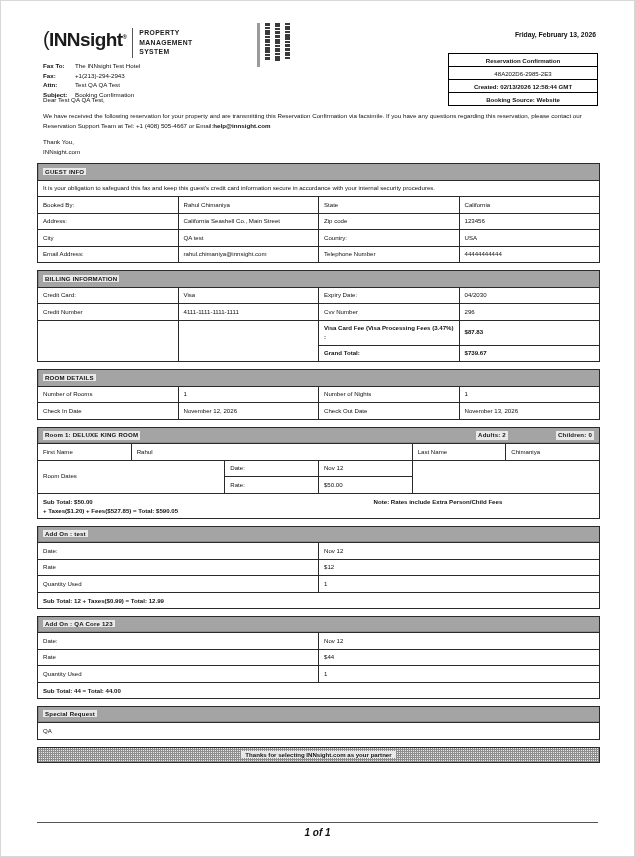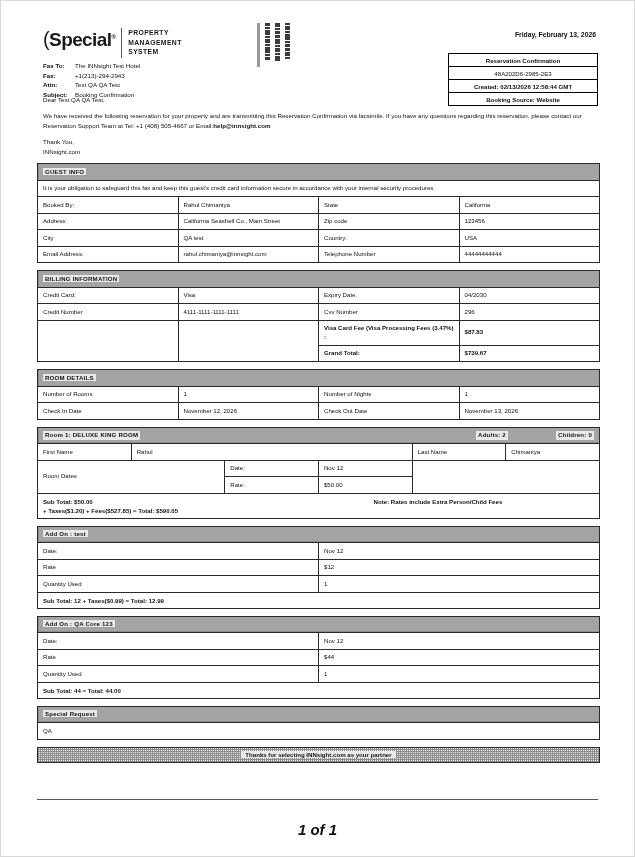--- a/index.html
+++ b/index.html
@@ -126,35 +126,35 @@
     background-image:
       repeating-linear-gradient(0deg,  #8d8d8d 0 1px, transparent 1px 2px),
       repeating-linear-gradient(90deg, #8d8d8d 0 1px, transparent 1px 2px);
     background-color: #e9e9e9;
   }
   .footer-banner span { background: #e9e9e9; padding: 0 4px; }
 
   .pagefoot {
     position: absolute; left: 36px; right: 36px; bottom: 18px;
     border-top: 1px solid #555; text-align: center;
-    font-size: 15px; font-style: italic; font-weight: bold;
-    color: #111; padding-top: 21px;
+    font-size: 10px; font-style: italic; font-weight: bold;
+    color: #111; padding-top: 4px;
   }
 </style>
 </head>
 <body>
 
 <div class="page">
   <div class="sheet">
 
     <div class="hdr">
 
       <div class="logo-wrap">
         <div class="logo-mark">
-          <span class="paren">(</span><span class="inn">Special</span><span class="logo-reg">®</span>
+          <span class="paren">(</span><span class="inn">INNsight</span><span class="logo-reg">®</span>
         </div>
         <div class="logo-divider"></div>
         <div class="logo-sub">
           <div>PROPERTY</div>
           <div>MANAGEMENT</div>
           <div>SYSTEM</div>
         </div>
       </div>
 
       <div class="barcode">

